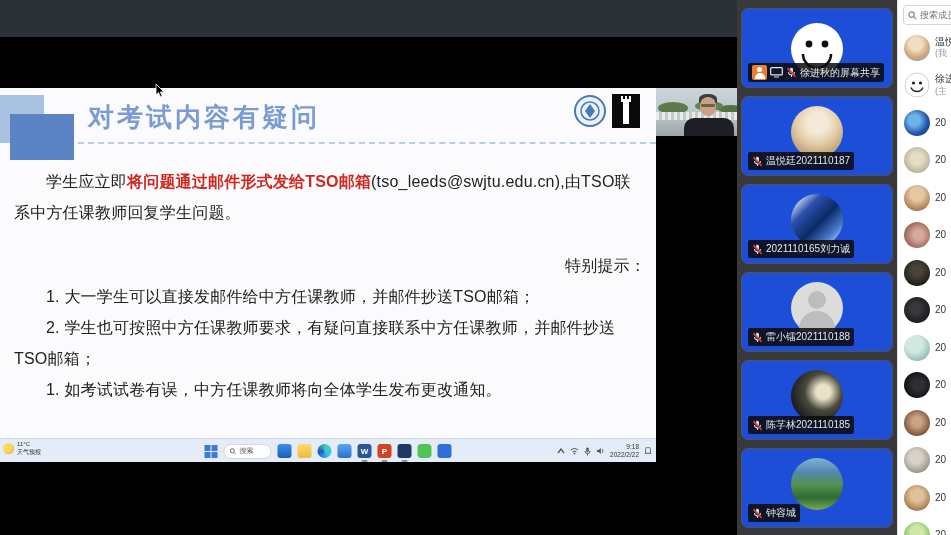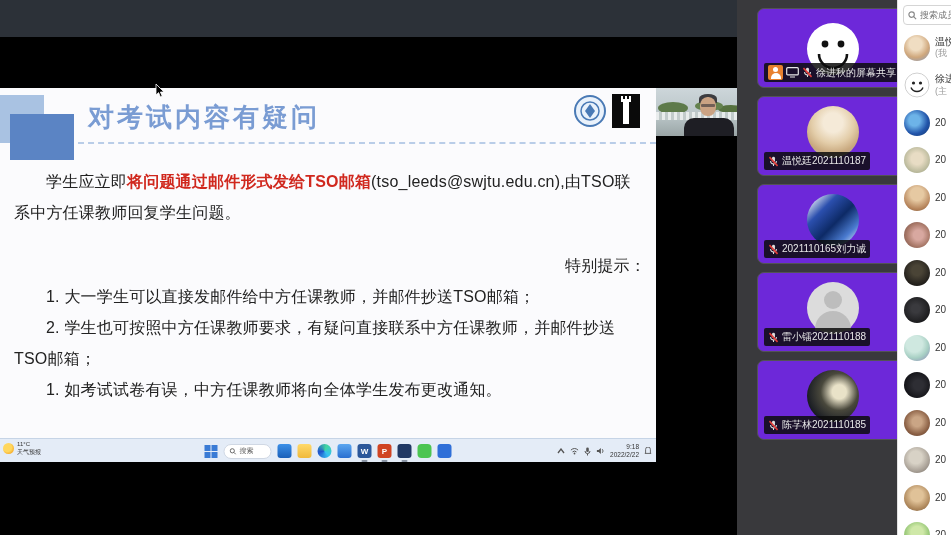--- a/index.html
+++ b/index.html
@@ -58,21 +58,21 @@
   .webcam { position:absolute; left:656px; top:88px; width:81px; height:48px; overflow:hidden; background:linear-gradient(180deg,#cdd6da 0%,#b8c4c6 60%,#9aa5a6 100%); }
   .plant { position:absolute; left:2px; top:14px; width:30px; height:12px; border-radius:50%; background:#5d7a4a; box-shadow:36px -2px 0 -1px #64824e, 58px 1px 0 -2px #56713f; }
   .railing { position:absolute; left:0; top:24px; width:100%; height:8px; background:repeating-linear-gradient(90deg,#e8ecec 0 3px,#c2cbcb 3px 6px); }
   .person-body { position:absolute; left:28px; top:30px; width:50px; height:20px; border-radius:10px 10px 0 0; background:#1e1e24; }
   .person-head { position:absolute; left:44px; top:9px; width:16px; height:19px; border-radius:46%; background:#caa283; }
   .person-hair { position:absolute; left:43px; top:6px; width:18px; height:9px; border-radius:50% 50% 0 0; background:#3c3c40; }
   .person-glasses { position:absolute; left:45px; top:16px; width:14px; height:3px; background:rgba(40,40,50,.55); border-radius:1px; }
 
   
   .sidebar { position:absolute; left:737px; top:0; width:160px; height:535px; background:#39393c; display:flex; flex-direction:column; gap:8px; padding:8px 4px; }
-  .tile { position:relative; width:152px; height:80px; flex:0 0 80px; background:#6d28d9; border:1px solid #535355; border-radius:7px; overflow:hidden;margin-left:16px; }
+  .tile { position:relative; width:152px; height:80px; flex:0 0 80px; background:#1d4ed8; border:1px solid #535355; border-radius:7px; overflow:hidden; }
   .tile-label { position:absolute; left:6px; bottom:5px; max-width:140px; display:flex; align-items:center; gap:3px; background:rgba(12,12,12,.85); border-radius:2px; padding:2px 4px; }
   .tile-label span { font-size:10px; color:#e8e8e8; white-space:nowrap; }
   .avatar { position:absolute; left:50%; top:9px; transform:translateX(-50%); width:52px; height:52px; border-radius:50%; }
   .badge-presenter { width:15px; height:15px; border-radius:2px; background:#e8812f; position:relative; flex:0 0 auto; }
   .badge-presenter::before { content:""; position:absolute; left:5px; top:2px; width:5px; height:5px; border-radius:50%; background:#fff; }
   .badge-presenter::after { content:""; position:absolute; left:2.5px; top:8px; width:10px; height:6px; border-radius:5px 5px 0 0; background:#fff; }
   .av-cat { background:radial-gradient(circle at 50% 32%, #f5ead8 22%, #e3cda9 48%, #c8a87e 70%, #90a8c0 100%); }
   .av-blue { background:linear-gradient(135deg,#ffffff 6%,#2b4fae 30%,#0d2a66 55%,#4a7bd0 78%,#dfe8f5 96%); }
   .av-default { background:#dcdcdc; }
   .av-default::before { content:""; position:absolute; left:17px; top:9px; width:18px; height:18px; border-radius:50%; background:#bdbdbd; }
@@ -289,20 +289,32 @@
         <svg width="11" height="11" viewBox="0 0 12 12">
             <rect x="4.4" y="0.8" width="3.2" height="5.8" rx="1.6" fill="#dcdcdc"></rect>
             <path d="M2.8 5.4 a3.2 3.2 0 0 0 6.4 0" fill="none" stroke="#dcdcdc" stroke-width="1.1"></path>
             <line x1="6" y1="8.6" x2="6" y2="10.8" stroke="#dcdcdc" stroke-width="1.1"></line>
             <line x1="1.6" y1="1.2" x2="10.4" y2="10.8" stroke="#e23c39" stroke-width="1.7"></line>
           </svg>
         <span>陈芓林2021110185</span>
       </div>
     </div>
 
+    <div class="tile">
+      <div class="avatar av-land"></div>
+      <div class="tile-label">
+        <svg width="11" height="11" viewBox="0 0 12 12">
+            <rect x="4.4" y="0.8" width="3.2" height="5.8" rx="1.6" fill="#dcdcdc"></rect>
+            <path d="M2.8 5.4 a3.2 3.2 0 0 0 6.4 0" fill="none" stroke="#dcdcdc" stroke-width="1.1"></path>
+            <line x1="6" y1="8.6" x2="6" y2="10.8" stroke="#dcdcdc" stroke-width="1.1"></line>
+            <line x1="1.6" y1="1.2" x2="10.4" y2="10.8" stroke="#e23c39" stroke-width="1.7"></line>
+          </svg>
+        <span>钟容城</span>
+      </div>
+    </div>
   </div>
 
   <div class="member-panel">
     <div class="m-search">
       <svg width="9" height="9" viewBox="0 0 10 10">
           <circle cx="4" cy="4" r="3" fill="none" stroke="#888" stroke-width="1.3"></circle>
           <line x1="6.3" y1="6.3" x2="9" y2="9" stroke="#888" stroke-width="1.3"></line>
         </svg>
       <input type="text" readonly="" placeholder="搜索成员" style="">
     </div>

